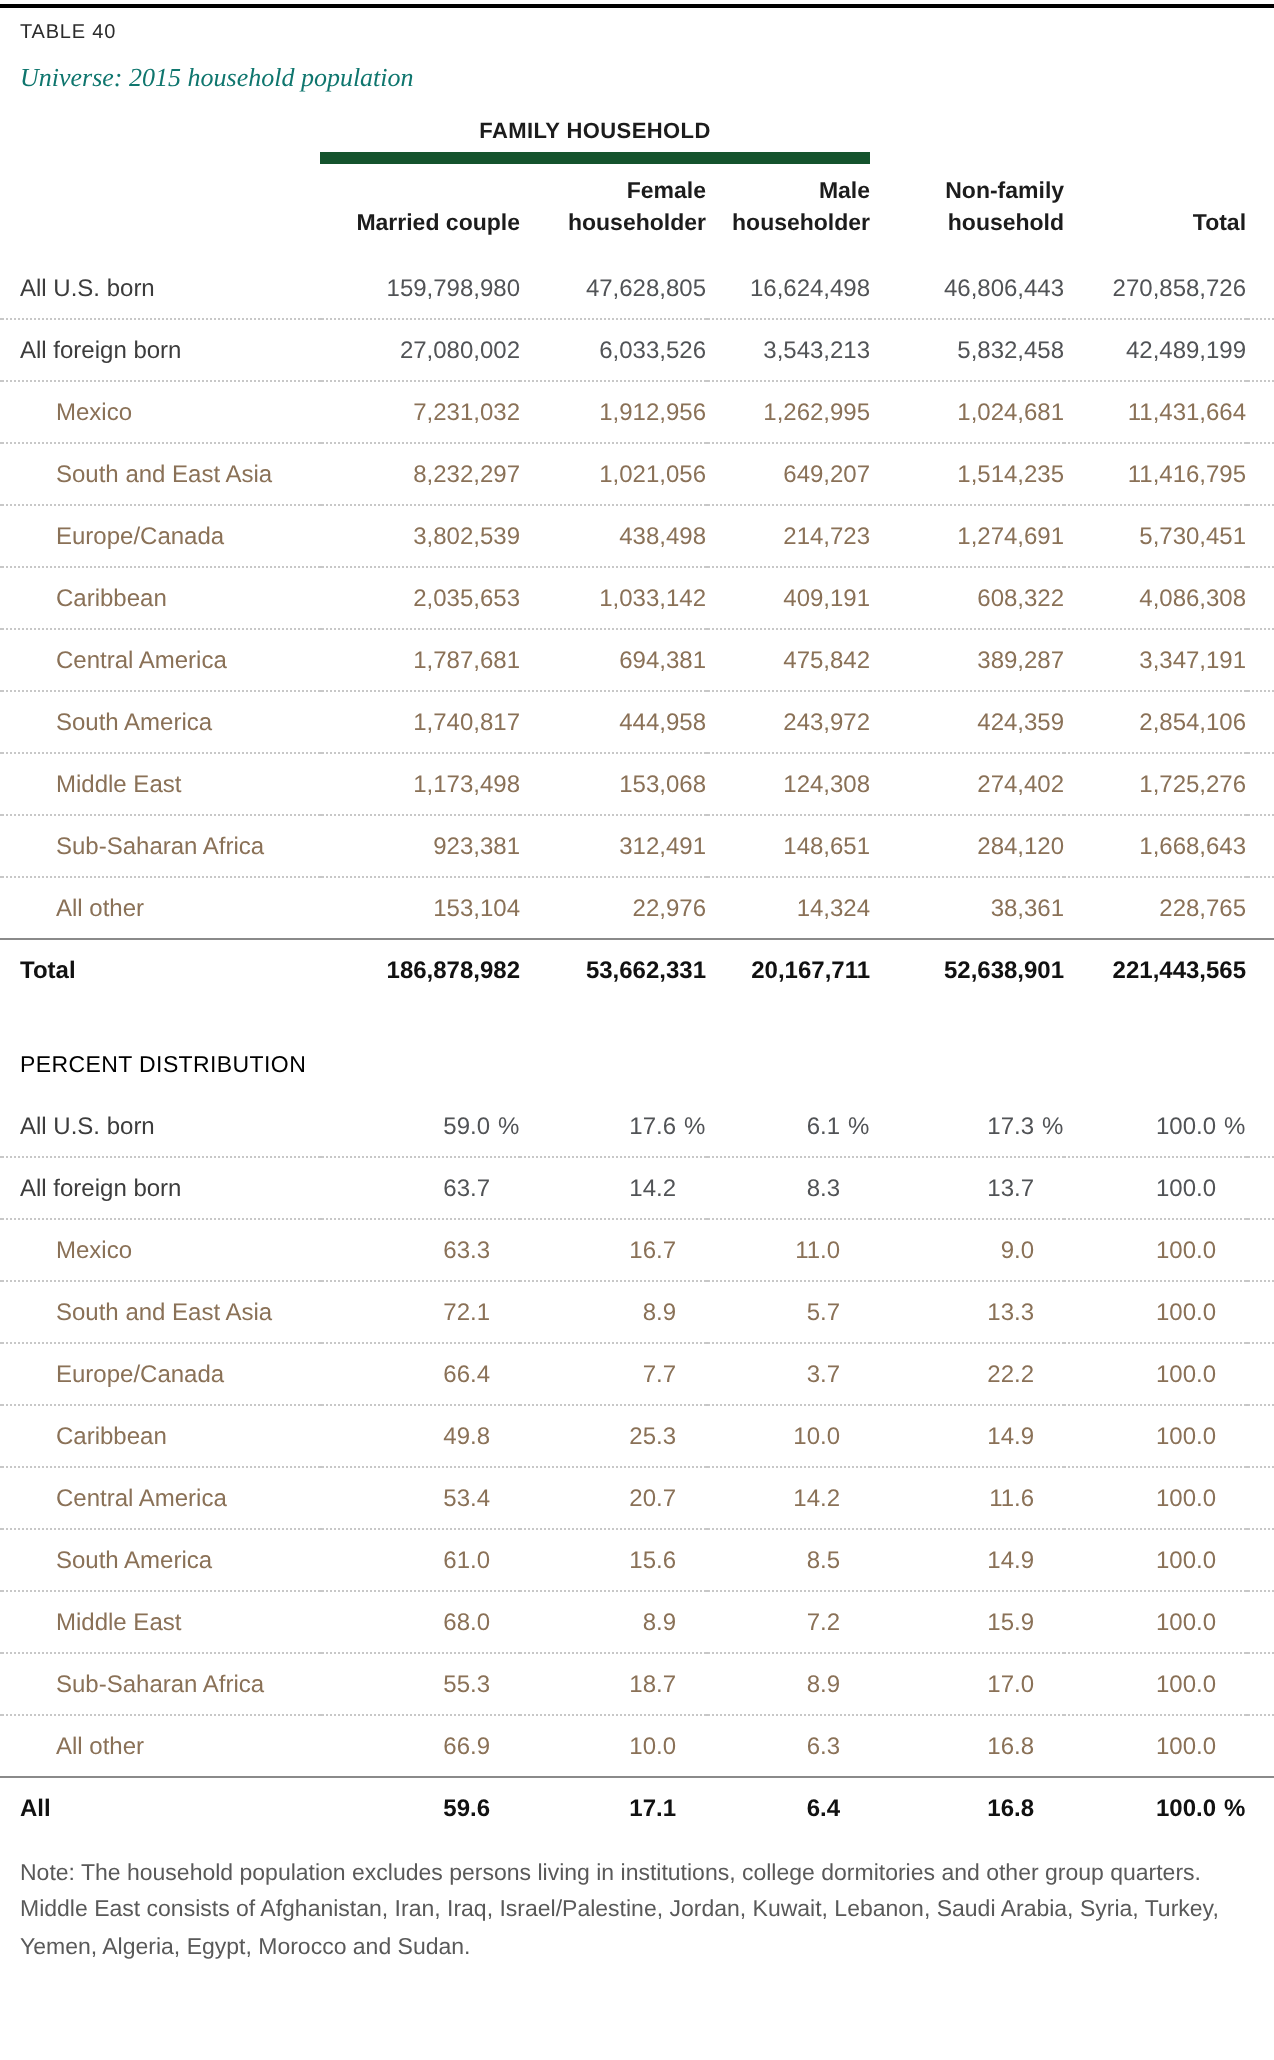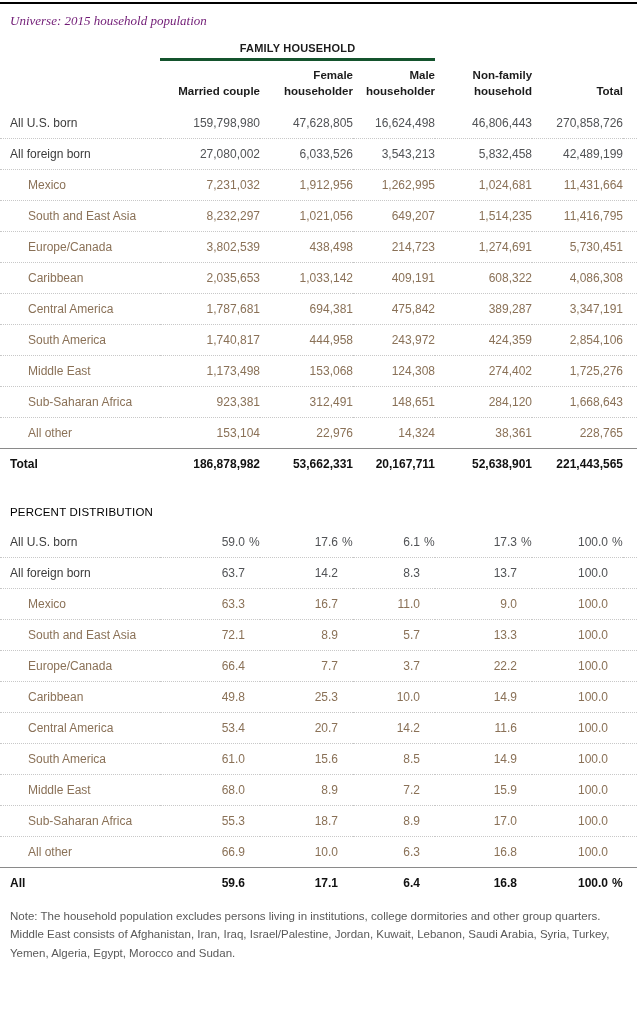--- a/index.html
+++ b/index.html
@@ -28,42 +28,42 @@
     margin: 9px 14px 0 10px;
     font-size: 17.5px;
     font-weight: bold;
     color: #000;
   }
   .universe {
     margin: 9px 0 0 10px;
     font-family: "Liberation Serif", "DejaVu Serif", serif;
     font-style: italic;
     font-size: 13px;
-    color: #701a75;
+    color: #0f766e;
   }
   table.data {
     margin-top: 13px;
     width: 637px;
     border-collapse: collapse;
     table-layout: fixed;
   }
   col.c-label  { width: 160px; }
   col.c-married{ width: 100px; }
   col.c-female { width: 93px; }
   col.c-male   { width: 82px; }
   col.c-nonfam { width: 97px; }
   col.c-total  { width: 91px; }
   col.c-spacer { width: 14px; }
 
   thead th { font-weight: bold; color: #1c1c1c; }
   .group-head {
     font-size: 11px;
     letter-spacing: 0.2px;
     padding: 0 0 4px 0;
-    border-bottom: 3px solid #14532d;
+    border-bottom: 6px solid #14532d;
   }
   .col-heads th {
     text-align: right;
     vertical-align: bottom;
     font-size: 11.5px;
     line-height: 1.35;
     padding: 7px 0 9px 0;
   }
   .col-heads th.h-label { text-align: left; }
 
@@ -105,20 +105,21 @@
     color: #595959;
     line-height: 1.6;
   }
   .source, .citation { margin-top: 2px; }
 </style>
 </head>
 <body>
 
 <div class="page">
   <div class="top-rule"></div>
+  <div class="kicker">TABLE 40</div>
   <div class="universe">Universe: 2015 household population</div>
 
   <table class="data">
     <colgroup>
       <col class="c-label">
         <col class="c-married">
         <col class="c-female">
       <col class="c-male">
         <col class="c-nonfam">
         <col class="c-total">

